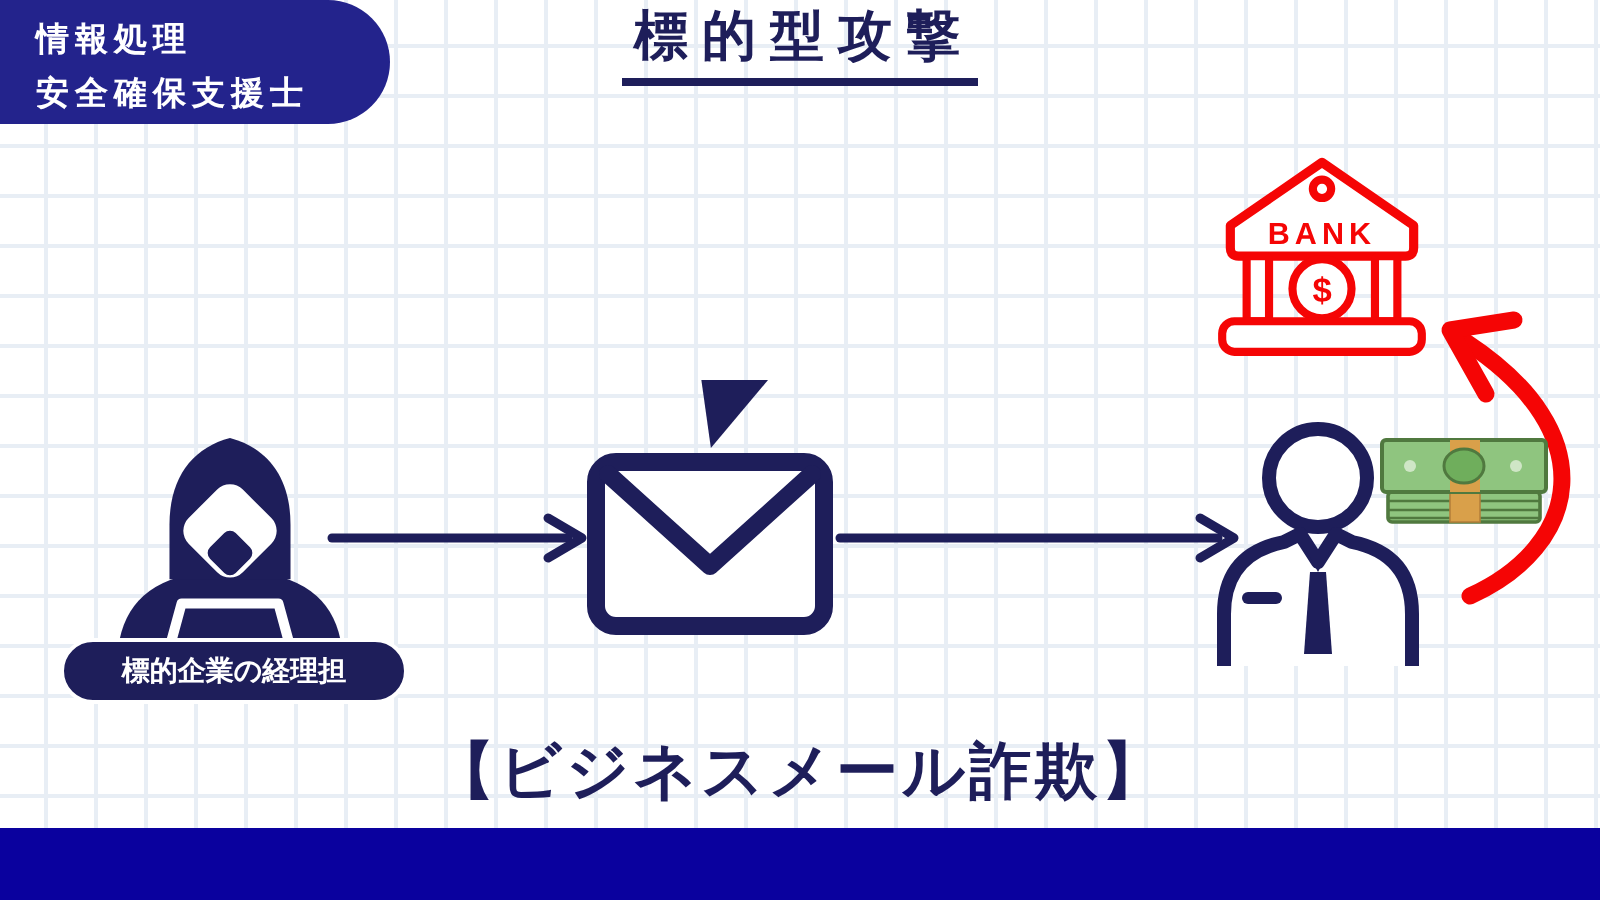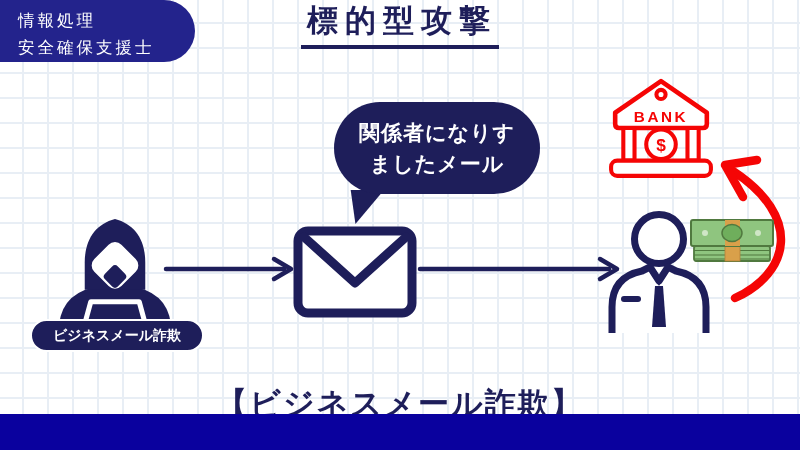--- a/index.html
+++ b/index.html
@@ -9,27 +9,27 @@
     background-image:
       linear-gradient(#e8eef5 2px, transparent 2px),
       linear-gradient(90deg,#e8eef5 2px, transparent 2px);
     background-size:25px 25px;
     background-position:-3px -3px;
     font-family:"Liberation Sans","DejaVu Sans",sans-serif;
   }
   .badge{
     position:absolute;left:0;top:8;width:195px;height:62px;
     background:#23238c;border-radius:0 31px 31px 0;
-    color:#fff;font-size:16.5px;font-weight:normal;letter-spacing:3px;
+    color:#fff;font-size:16.5px;font-weight:bold;letter-spacing:3px;
     line-height:1.62;padding:7px 0 0 18px;box-sizing:border-box;
     white-space:pre-line;
   }
   .title-wrap{position:absolute;left:0;right:0;top:14;text-align:center;}
   .title-text{
-    display:inline-block;color:#1e1e5a;font-size:31px;font-weight:800;
+    display:inline-block;color:#1e1e5a;font-size:27px;font-weight:800;
     letter-spacing:7px;border-bottom:4px solid #1e1e5a;padding:0 2px 3px 6px;
   }
   .bubble{
     position:absolute;left:334px;top:102px;width:206px;height:92px;
     background:#1e1e5a;border-radius:46px;color:#fff;
     font-size:21px;font-weight:600;letter-spacing:1px;line-height:1.5;
     display:flex;align-items:center;justify-content:center;text-align:center;
     white-space:pre-line;z-index:3;
   }
   .bubble-tail{
@@ -43,21 +43,21 @@
     text-align:center;box-sizing:border-box;z-index:4;
   }
   .attacker-label{left:30px;top:319px;width:174px;height:33px;border-radius:17px;font-size:14px;}
   .target-label{left:588px;top:326px;width:144px;height:48px;border-radius:16px;font-size:14px;line-height:1.45;white-space:pre-line;}
   .bank-label{
     position:absolute;left:600px;top:182px;width:130px;height:28px;border-radius:14px;
     background:#f50505;color:#fff;font-size:15px;font-weight:bold;letter-spacing:1px;
     display:flex;align-items:center;justify-content:center;z-index:4;
   }
   .caption{
-    position:absolute;left:0;right:0;top:383px;text-align:center;
+    position:absolute;left:0;right:0;top:365px;text-align:center;
     color:#1e1e5a;font-size:31px;font-weight:800;letter-spacing:2px;
   }
   .bottom-bar{position:absolute;left:0;top:414px;width:800px;height:36px;background:#0a019e;}
   .overlay{position:absolute;left:0;top:0;pointer-events:none;z-index:1;}
 </style>
 </head>
 <body>
 
 <div class="canvas">
 
@@ -76,33 +76,31 @@
     </g>
   </svg>
 
   <div class="badge">情報処理
 安全確保支援士</div>
 
   <div class="title-wrap">
     <span class="title-text">標的型攻撃</span>
   </div>
 
-  <div class="bubble">関係者になりす
-ましたメール</div>
   <div class="bubble-tail"></div>
 
   <svg class="icon-abs" style="left:54px;top:217px;" width="122" height="116" viewBox="0 0 120 115">
     <path d="M4,115 Q4,78 38,70 L82,70 Q116,78 116,115 Z" fill="#1e1e5a"></path>
     <path d="M60,2 C41,7 30,22 30,45 L30,72 L90,72 L90,45 C90,22 79,7 60,2 Z" fill="#1e1e5a"></path>
     <rect x="41" y="29" width="38" height="38" rx="9" transform="rotate(45 60 48)" fill="#ffffff"></rect>
     <rect x="51" y="50" width="18" height="18" rx="4" transform="rotate(45 60 59)" fill="#1e1e5a"></rect>
     <path d="M36,84 L84,84 L90,106 L30,106 Z" fill="#1e1e5a" stroke="#ffffff" stroke-width="5" stroke-linejoin="round"></path>
     <rect x="26" y="104" width="68" height="6" rx="3" fill="#ffffff"></rect>
   </svg>
-  <div class="pill-label attacker-label">ビジネスメール詐欺</div>
+  <div class="pill-label attacker-label">標的企業の経理担</div>
 
   <svg class="icon-abs" style="left:292px;top:225px;" width="126" height="94" viewBox="0 0 126 94">
     <rect x="6" y="6" width="114" height="82" rx="10" fill="#ffffff" stroke="#1e1e5a" stroke-width="9"></rect>
     <path d="M12,12 L63,58 L114,12" fill="none" stroke="#1e1e5a" stroke-width="9" stroke-linecap="round" stroke-linejoin="round"></path>
   </svg>
 
   <svg class="icon-abs" style="left:605px;top:211px;" width="110" height="122" viewBox="0 0 110 122">
     <circle cx="54" cy="28" r="24.5" fill="#ffffff" stroke="#1e1e5a" stroke-width="7"></circle>
     <path d="M7,122 V96 Q7,66 37,60 L45,56 L54,70 L63,56 L71,60 Q101,66 101,96 V122" fill="#ffffff" stroke="#1e1e5a" stroke-width="7" stroke-linejoin="round" stroke-linecap="round"></path>
     <path d="M48,64 L60,64 L54,75 Z" fill="#1e1e5a"></path>

